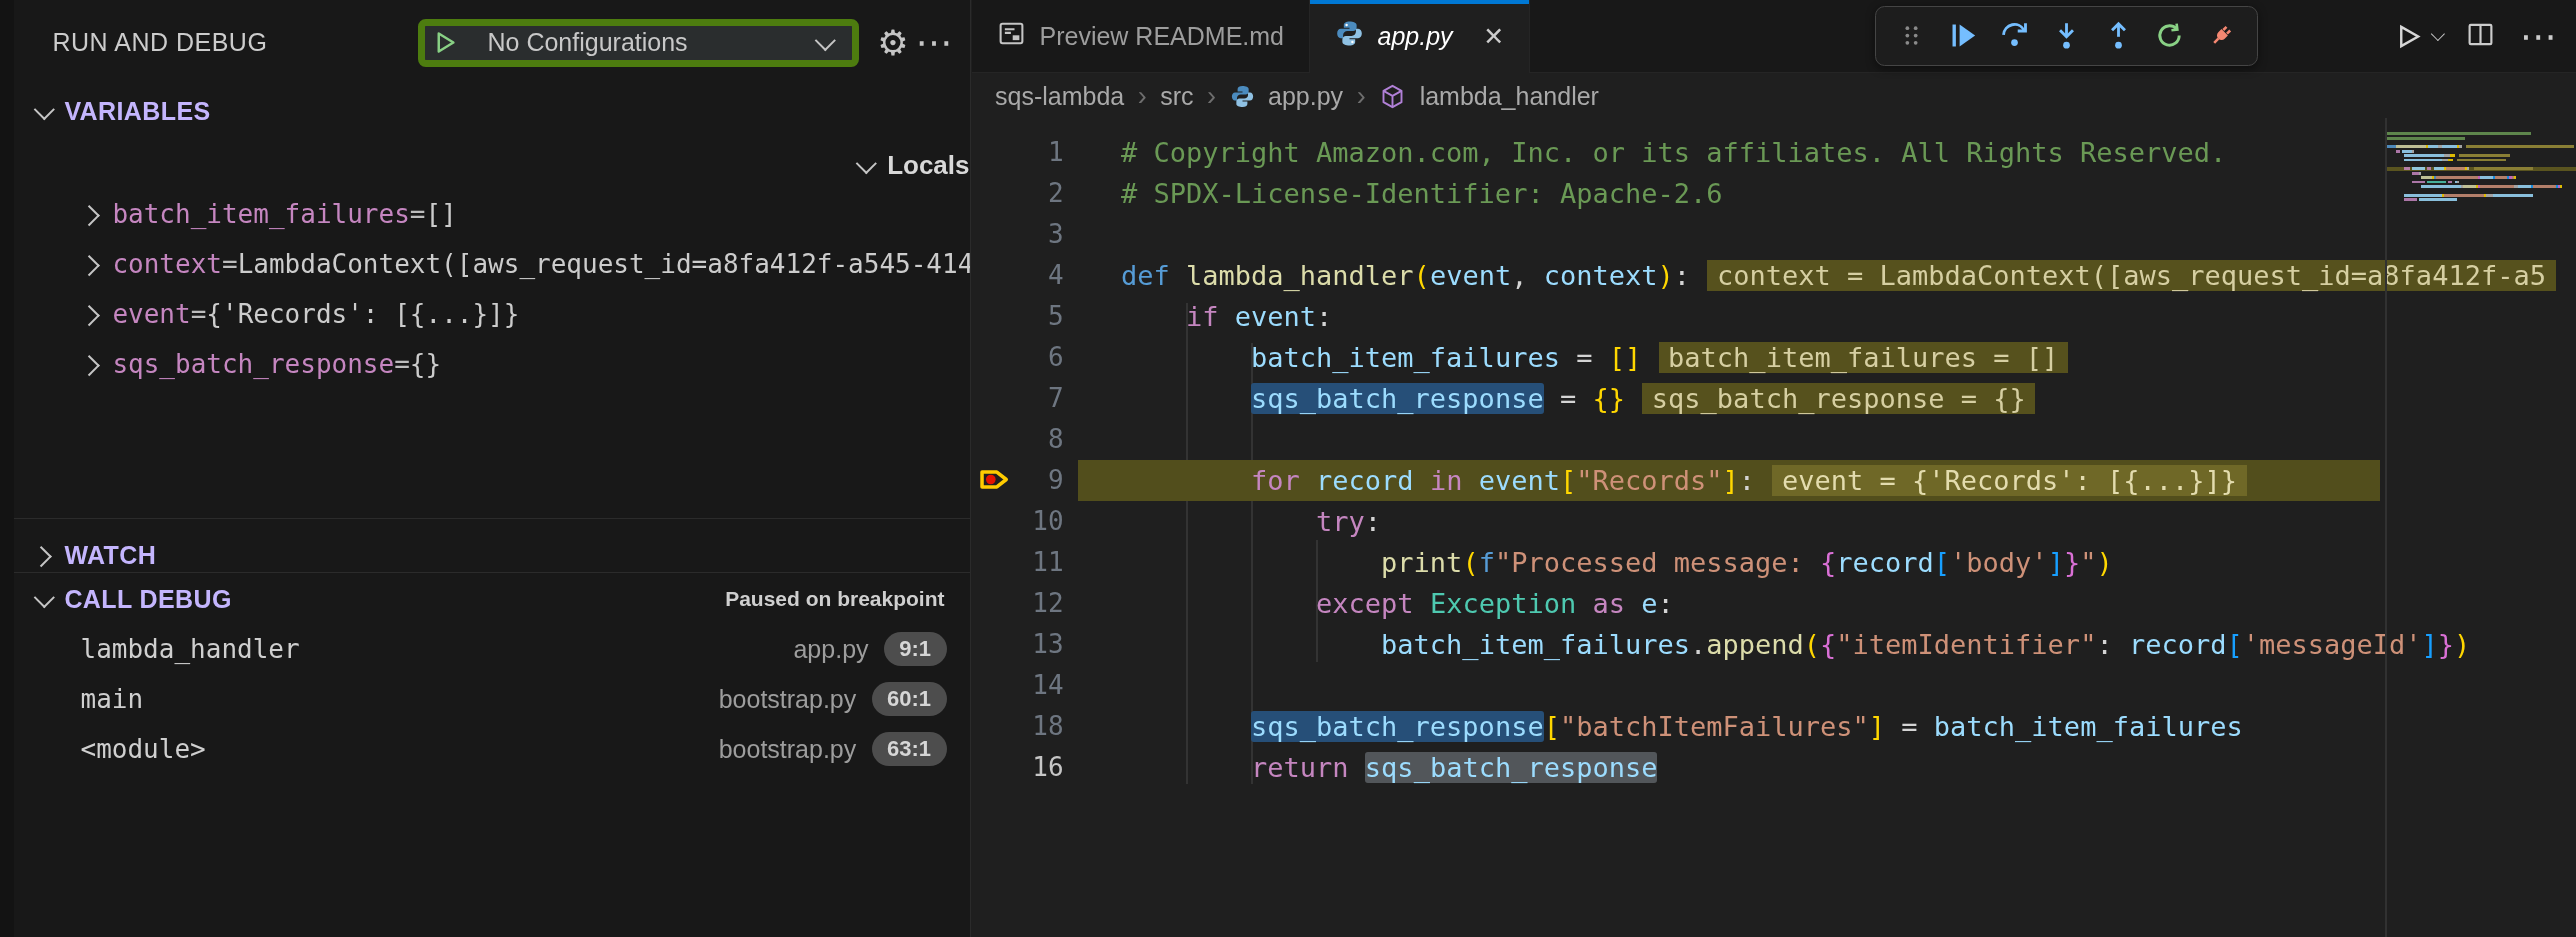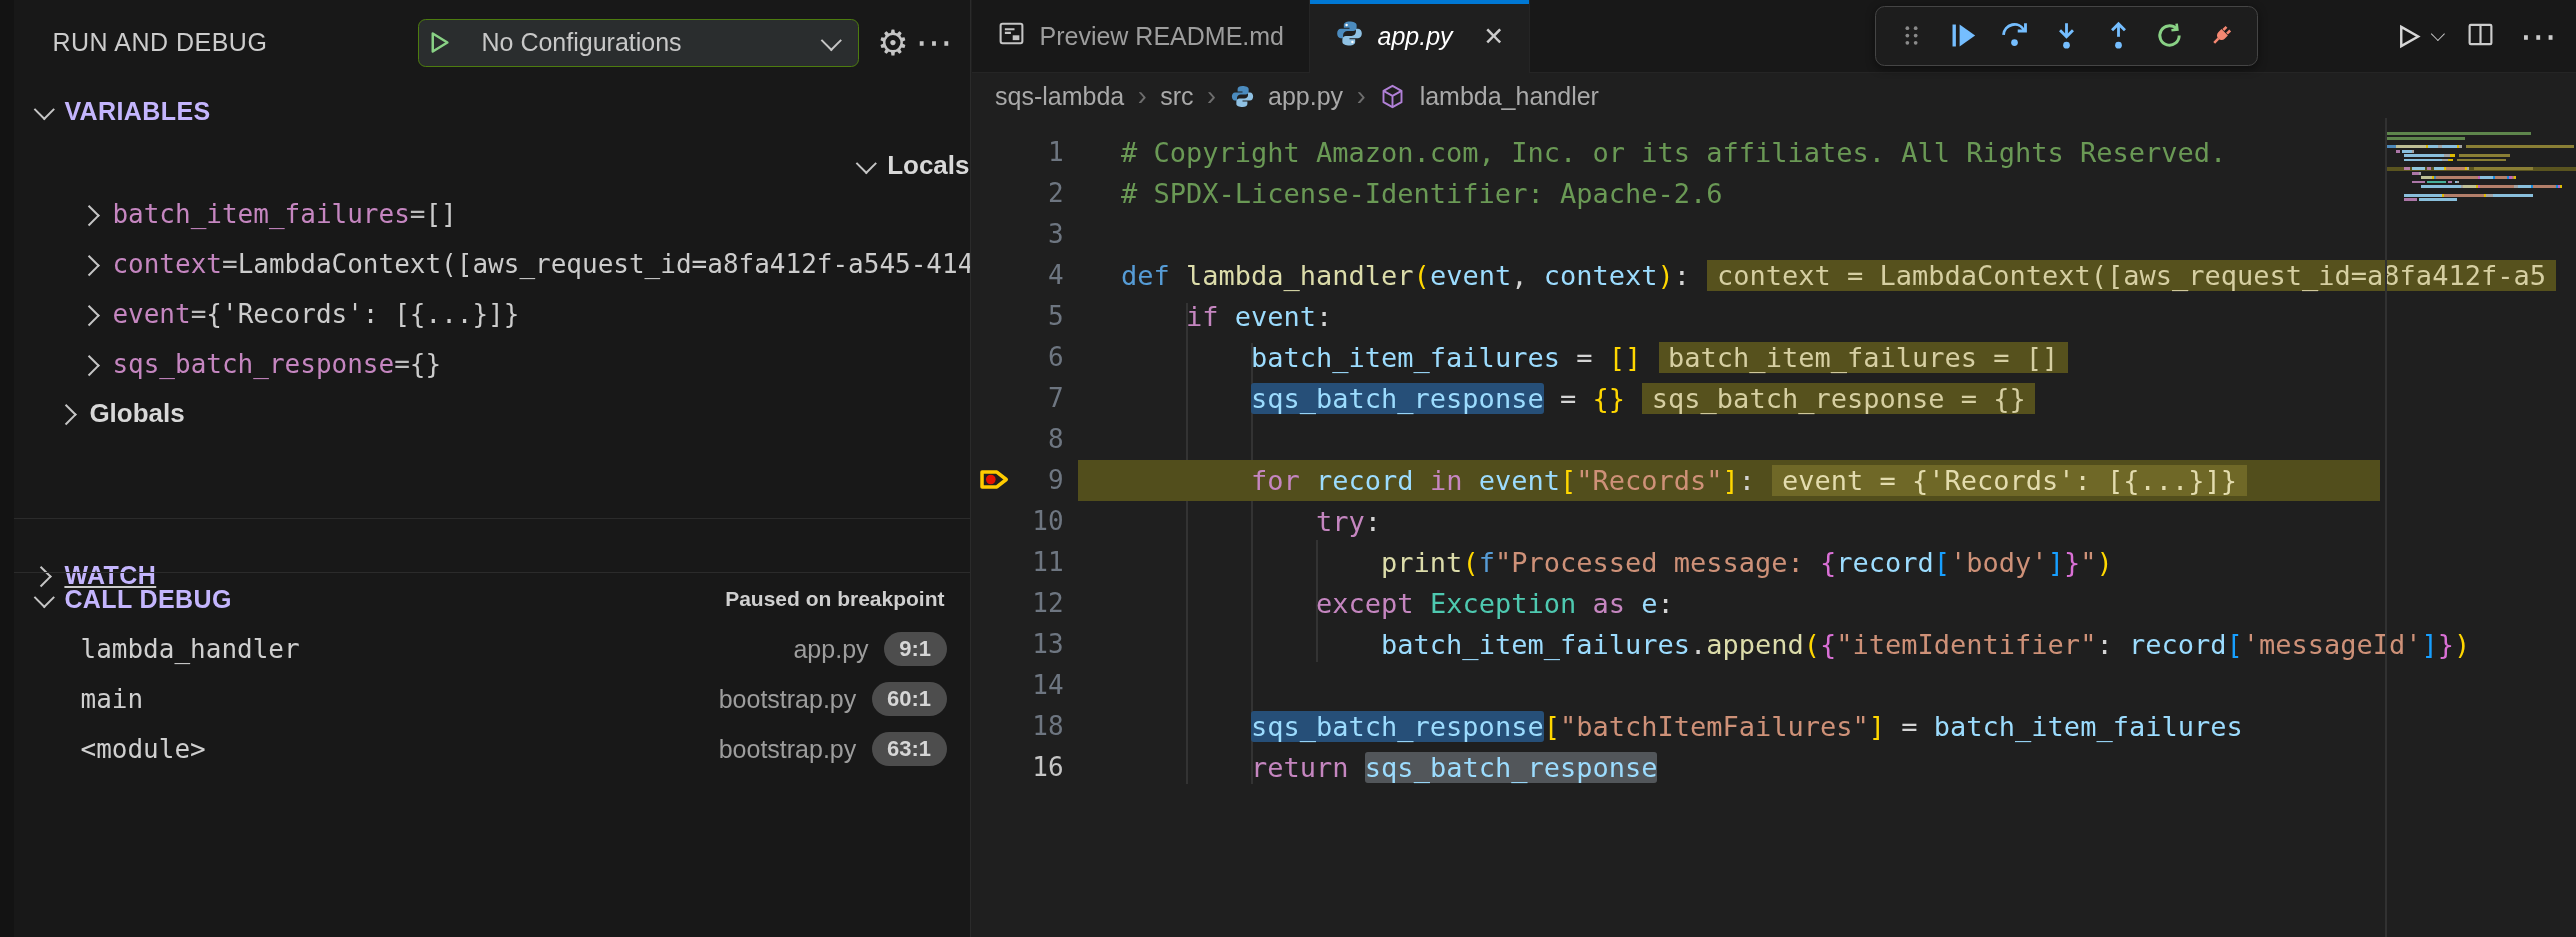--- a/index.html
+++ b/index.html
@@ -4,21 +4,21 @@
 <style>
   html,body{margin:0;padding:0;background:#1f1f1f;}
   #root{position:relative;width:2576px;height:938px;overflow:hidden;background:#1f1f1f;
         font-family:"Liberation Sans",sans-serif;color:#cccccc;}
   
   #activity-strip{position:absolute;left:0;top:0;width:13.5px;height:100%;background:#131313;}
   #sidebar{position:absolute;left:13.5px;top:0;width:957px;height:100%;background:#181818;
            border-right:1.9px solid #2b2b2b;box-sizing:border-box;}
   .sb-abs{position:absolute;left:0;right:0;display:flex;align-items:center;}
   .sb-title{font-size:25px;letter-spacing:0.5px;color:#cccccc;margin-left:39px;font-weight:500;}
-  #config-dropdown{margin-left:auto;width:441px;height:48px;background:#2a2d2e;border:1px solid #4d7c0f;
+  #config-dropdown{margin-left:auto;width:441px;height:48px;background:#2a2d2e;border:7px solid #4d7c0f;
        border-radius:7.7px;display:flex;align-items:center;box-sizing:border-box;}
   #config-dropdown .dd-label{flex:1;margin-left:21px;font-size:25px;color:#c8c8c8;white-space:nowrap;overflow:hidden;}
   .icon-btn{display:flex;align-items:center;justify-content:center;width:42px;height:42px;color:#c5c5c5;}
   .gear{font-size:35px;line-height:1;}
   .dots{font-size:37px;line-height:1;letter-spacing:1.9px;}
   .chev{display:inline-block;width:12.5px;height:12.5px;border-right:2.5px solid #c5c5c5;border-bottom:2.5px solid #c5c5c5;}
   .chev.down{transform:rotate(45deg) translateY(-2.9px);}
   .chev.right{transform:rotate(-45deg) translateX(-1.9px);}
   .sec-label{font-weight:700;font-size:25px;color:#c4b5fd;margin-left:15.4px;letter-spacing:0.4px;}
   .scope-label{font-weight:700;font-size:26px;color:#d8d8d8;margin-left:15.4px;}
@@ -124,27 +124,23 @@
           <span class="veq"> = </span>
           <span class="vval">{'Records': [{...}]}</span>
         </div>
         <div class="sb-abs var-row mono" style="top: 339px; height: 50px; padding-right: 9.6px;">
           <span class="chev right" style="margin-left:69px;"></span>
           <span class="vname">sqs_batch_response</span>
           <span class="veq"> = </span>
           <span class="vval">{}</span>
         </div>
       </div>
-    <div class="sb-abs" style="top:389px;height:48px;">
-      <span class="chev right" style="margin-left:46px;"></span>
-      <span class="scope-label">Globals</span>
-    </div>
 
     <div class="divider" style="top:518px;"></div>
-    <div class="sb-abs" style="top:550px;height:50px;text-decoration:underline;">
+    <div class="sb-abs" style="top:530px;height:50px;">
       <span class="chev right" style="margin-left:21px;"></span>
       <span class="sec-label">WATCH</span>
     </div>
     <div class="divider" style="top:572px;"></div>
     <div class="sb-abs" style="top:574px;height:50px;">
       <span class="chev down" style="margin-left:21px;"></span>
       <span class="sec-label">CALL DEBUG</span>
       <span class="paused">Paused on breakpoint</span>
     </div>
     <div id="stack-frames">

